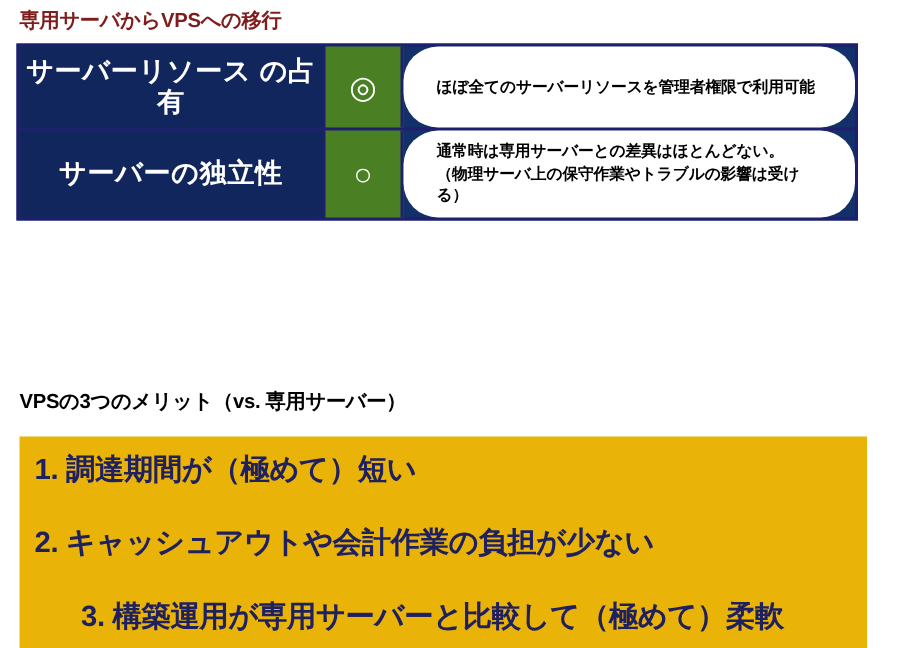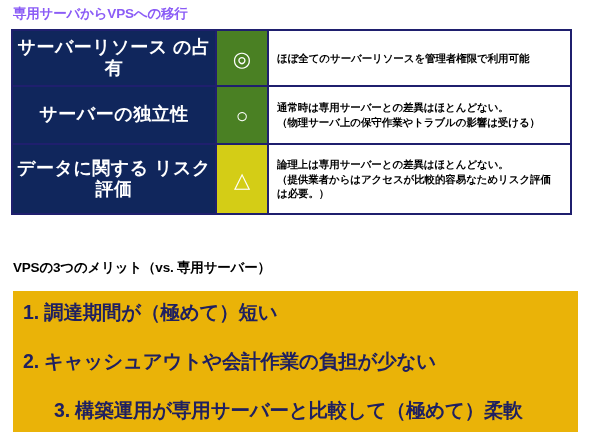--- a/index.html
+++ b/index.html
@@ -16,21 +16,21 @@
     -webkit-font-smoothing: none;
   }
 
   
   .section1-title {
     position: absolute;
     left: 13px;
     top: 5px;
     font-size: 13.5px;
     font-weight: bold;
-    color: #8b5cf6;
+    color: #7f1d1d;
     letter-spacing: -0.2px;
     white-space: nowrap;
   }
 
   
   .table-wrap {
     position: absolute;
     left: 11px;
     top: 29px;
     width: 561px;
@@ -82,23 +82,24 @@
 
   .cell-desc {
     flex: 1 1 auto;
     background: #ffffff;
     color: #000000;
     font-size: 10.5px;
     font-weight: bold;
     display: flex;
     align-items: center;
     box-sizing: border-box;
-    padding: 3px 8px;
+    padding: 3px 22px;
     line-height: 1.42;
     letter-spacing: -0.1px;
+    border-radius: 23px;
   }
   .cell-desc span { display: block; }
 
   .r1 { height: 56px; }
   .r2 { height: 58px; }
   .r3 { height: 68px; }
 
   
   .section2-title {
     position: absolute;
@@ -167,38 +168,20 @@
       <span>○</span>
     </div>
     <div class="cell-desc">
       <div>
         <span>通常時は専用サーバーとの差異はほとんどない。</span>
         <span>（物理サーバ上の保守作業やトラブルの影響は受ける）</span>
       </div>
     </div>
   </div>
 
-  <div class="trow r3">
-    <div class="cell-label">
-      <div>
-        <span>データに関する</span>
-        <span>リスク評価</span>
-      </div>
-    </div>
-    <div class="cell-mark mark-yellow">
-      <span>△</span>
-    </div>
-    <div class="cell-desc">
-      <div>
-        <span>論理上は専用サーバーとの差異はほとんどない。</span>
-        <span>（提供業者からはアクセスが比較的容易なためリスク評価</span>
-        <span>は必要。）</span>
-      </div>
-    </div>
-  </div>
 
 </div>
 
 <div class="section2-title">VPSの3つのメリット（vs. 専用サーバー）</div>
 
 <div class="merit-box">
   <div class="merit-item m1">1. 調達期間が（極めて）短い</div>
   <div class="merit-item m2">2. キャッシュアウトや会計作業の負担が少ない</div>
   <div class="merit-item m3">3. 構築運用が専用サーバーと比較して（極めて）柔軟</div>
 </div>

